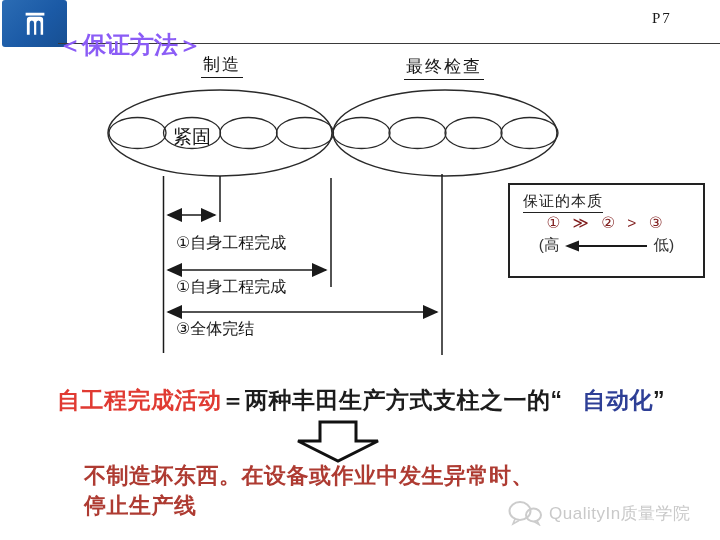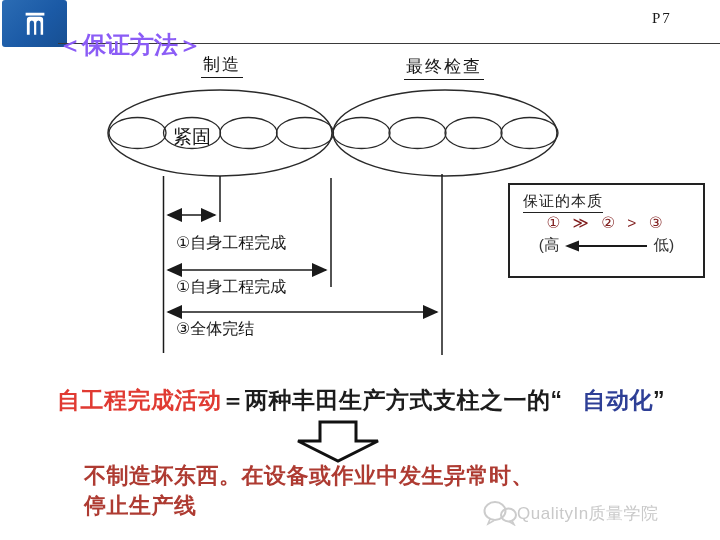--- a/index.html
+++ b/index.html
@@ -59,21 +59,21 @@
   .eq-red{color:#e03a32;}
   .eq-black{color:#1c1c1c;}
   .eq-blue{color:#2e3f96;margin-left:20px;}
   .down-arrow{position:absolute;left:292px;top:420px;}
   .conclusion{
     position:absolute;left:84px;top:461px;font-size:22px;font-weight:700;color:#ae3b32;
     line-height:30px;letter-spacing:0.5px;white-space:nowrap;
   }
   
   .watermark{
-    position:absolute;left:483px;top:500px;display:flex;align-items:center;
+    position:absolute;left:508px;top:500px;display:flex;align-items:center;gap:7px;
     font-size:17px;color:#c9c9c9;letter-spacing:0.5px;white-space:nowrap;
   }
 </style>
 </head>
 <body>
 
 <div class="slide">
 
   <div class="logo">
     <svg width="40" height="40" viewBox="0 0 64 48">

